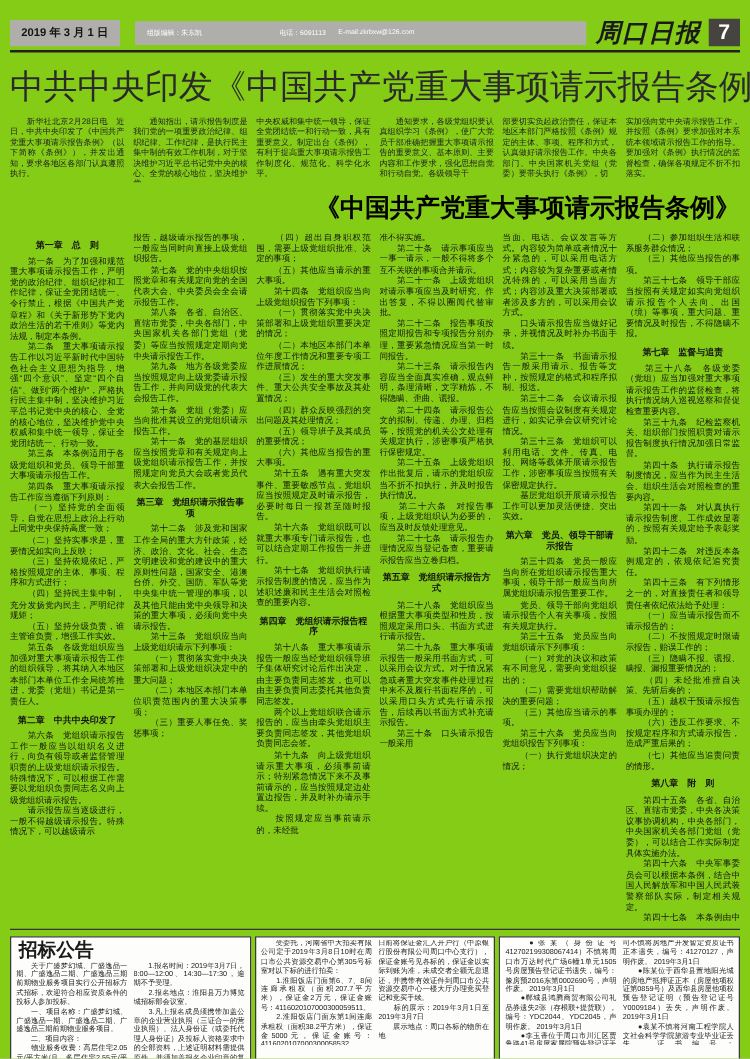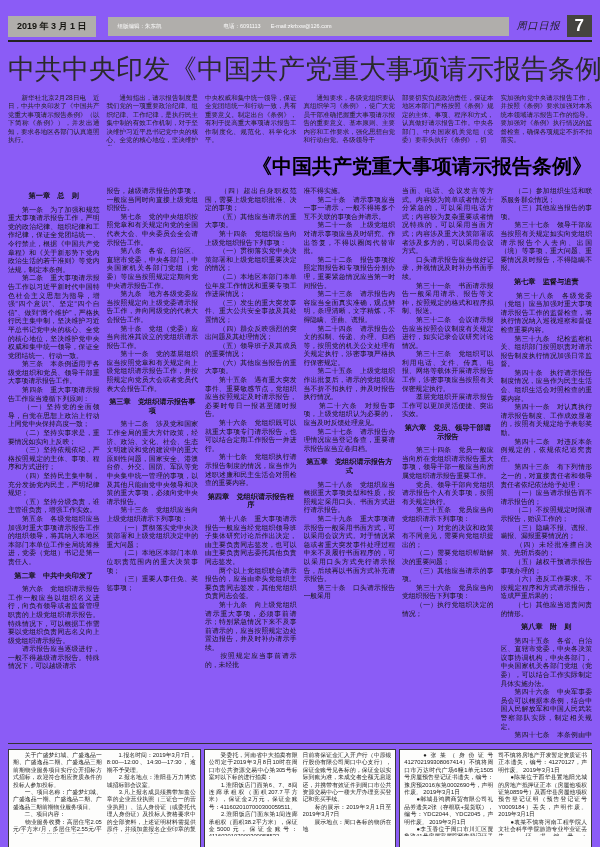--- a/index.html
+++ b/index.html
@@ -1,31 +1,31 @@
 <!DOCTYPE html>
 <html><head>
 <meta charset="utf-8">
 <style>
   html,body{margin:0;padding:0;background:#dfddd9;}
-  .page{position:relative;width:600px;height:847px;margin:0 auto;background:#8b5cf6;
+  .page{position:relative;width:600px;height:847px;margin:0 auto;background:#84cc16;
         box-sizing:border-box;padding:12px 8px 0;font-family:"Liberation Sans",sans-serif;
         color:#1b1b1b;overflow:hidden;box-shadow:0 0 6px rgba(0,0,0,.35);}
   
   .hdr{display:flex;align-items:center;height:28px;border-bottom:2px solid #222;}
   .hdr .date-bar{background:#b0aeab;color:#14140f;font-weight:bold;font-size:9px;
                  padding:4px 9px;white-space:nowrap;}
   .hdr .ed-bar{background:#b0aeab;color:#fefefe;font-size:5.5px;padding:6px 10px;
                margin-left:12px;min-width:88px;white-space:nowrap;}
   .hdr .yw-box{border:1.6px solid #2c2c2c;background:#fff;padding:3px 16px;margin:0 12px;
                font-family:"DejaVu Serif",serif;font-size:15px;font-weight:bold;
                white-space:nowrap;transform:translateY(-2px);}
   .hdr .contact-bar{background:#b0aeab;color:#fefefe;font-size:5.5px;padding:6px 8px;
                     flex:1;display:flex;gap:10px;white-space:nowrap;overflow:hidden;}
-  .hdr .masthead{font-family:"DejaVu Serif",serif;font-weight:normal;font-style:italic;
-                 font-size:10px;margin:0 6px 0 8px;white-space:nowrap;letter-spacing:1px;}
+  .hdr .masthead{font-family:"DejaVu Serif",serif;font-weight:bold;font-style:italic;
+                 font-size:20px;margin:0 6px 0 8px;white-space:nowrap;letter-spacing:1px;}
   .hdr .pageno{background:#45443f;color:#fff;font-size:17px;font-weight:bold;
                padding:2px 8px 3px;line-height:1;}
   
   .headline{font-family:"DejaVu Serif",serif;font-weight:400;font-size:27px;color:#2a2a2a;
             text-align:center;margin:9px 0 7px;white-space:nowrap;}
   .doc-title{font-family:"DejaVu Serif",serif;font-weight:bold;font-size:20px;color:#000;
              text-align:right;margin:7px 0 7px;}
   
   .intro{display:flex;gap:7px;height:52px;overflow:hidden;margin-top:4px;}
   .icol{flex:1;font-size:6.5px;line-height:8.4px;text-align:justify;color:#222;}
@@ -179,20 +179,21 @@
         <p class="bp">　　第四十五条　各省、自治区、直辖市党委，中央各决策议事协调机构，中央各部门，中央国家机关各部门党组（党委），可以结合工作实际制定具体实施办法。</p>
         <p class="bp">　　第四十六条　中央军事委员会可以根据本条例，结合中国人民解放军和中国人民武装警察部队实际，制定相关规定。</p>
         <p class="bp">　　第四十七条　本条例由中央办公厅负责解释。</p>
       </div>
     </div>
 
   <div class="rule"></div>
 
   <div class="ads">
     <div class="adbox">
+      <div class="ad-title-big">招标公告</div>
       <div class="ad-cols">
           <div class="acol">
             <p class="bp">　　关于广盛梦幻城、广盛逸品一期、广盛逸品二期、广盛逸品三期前期物业服务项目实行公开招标方式招标，欢迎符合相应资质条件的投标人参加投标。</p>
             <p class="bp">　　一、项目名称：广盛梦幻城、广盛逸品一期、广盛逸品二期、广盛逸品三期前期物业服务项目。</p>
             <p class="bp">　　二、项目内容：</p>
             <p class="bp">　　物业服务收费：高层住宅2.05元/平方米/月，多层住宅2.55元/平方米/月，花园洋房（别墅）3.00元/平方米/月，商业用房3.00元/平方米/月。</p>
           </div>
           <div class="acol">
             <p class="bp">　　1.报名时间：2019年3月7日，8:00—12:00、14:30—17:30，逾期不予受理。</p>
             <p class="bp">　　2.报名地点：淮阳县万力博览城招标部会议室。</p>

